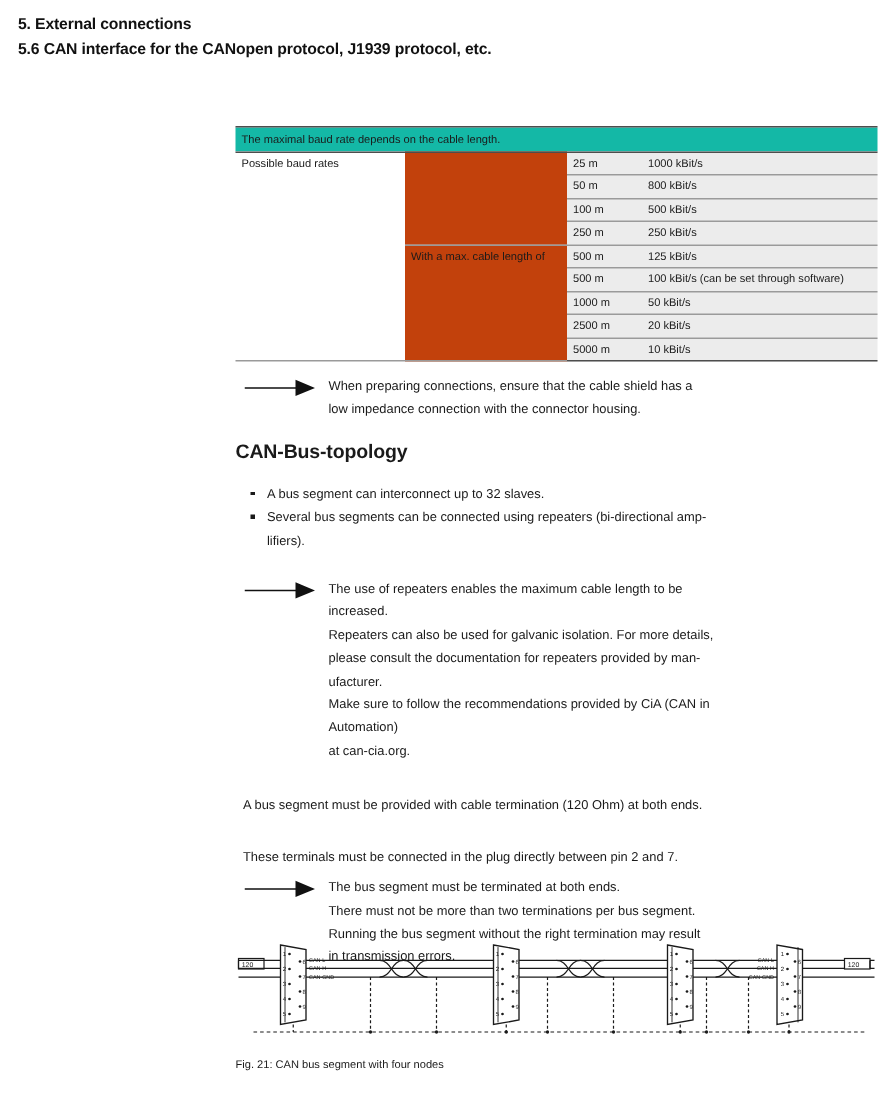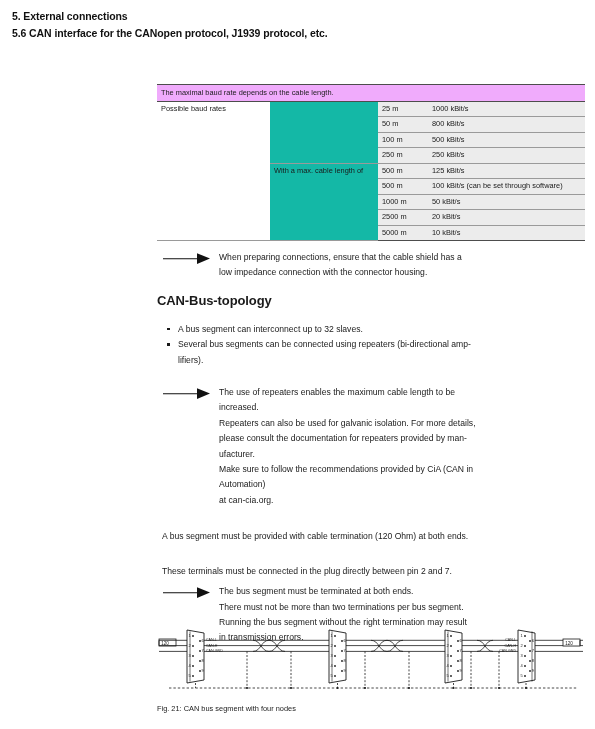--- a/index.html
+++ b/index.html
@@ -49,30 +49,30 @@
   }
   table.baud td {
     padding: 2px 4px 2px 4px;
     vertical-align: top;
     line-height: 10.5px;
     border-bottom: 1px solid #9a9a9a;
   }
   tr.head-row td {
     border-top: 1.6px solid #4d4d4d;
     border-bottom: 1.6px solid #4d4d4d;
-    background: #f0abfc;
+    background: #14b8a6;
     padding-top: 3px;
     padding-bottom: 2px;
   }
   td.c-label {
     background: #ffffff;
     border-bottom: none;
   }
   td.c-cable {
-    background: #14b8a6;
+    background: #c2410c;
     border-bottom: none;
   }
   td.c-len {
     background: #ececec;
   }
   td.c-rate {
     background: #ececec;
   }
   tr.last-row td {
     border-bottom: 1.6px solid #4d4d4d;

